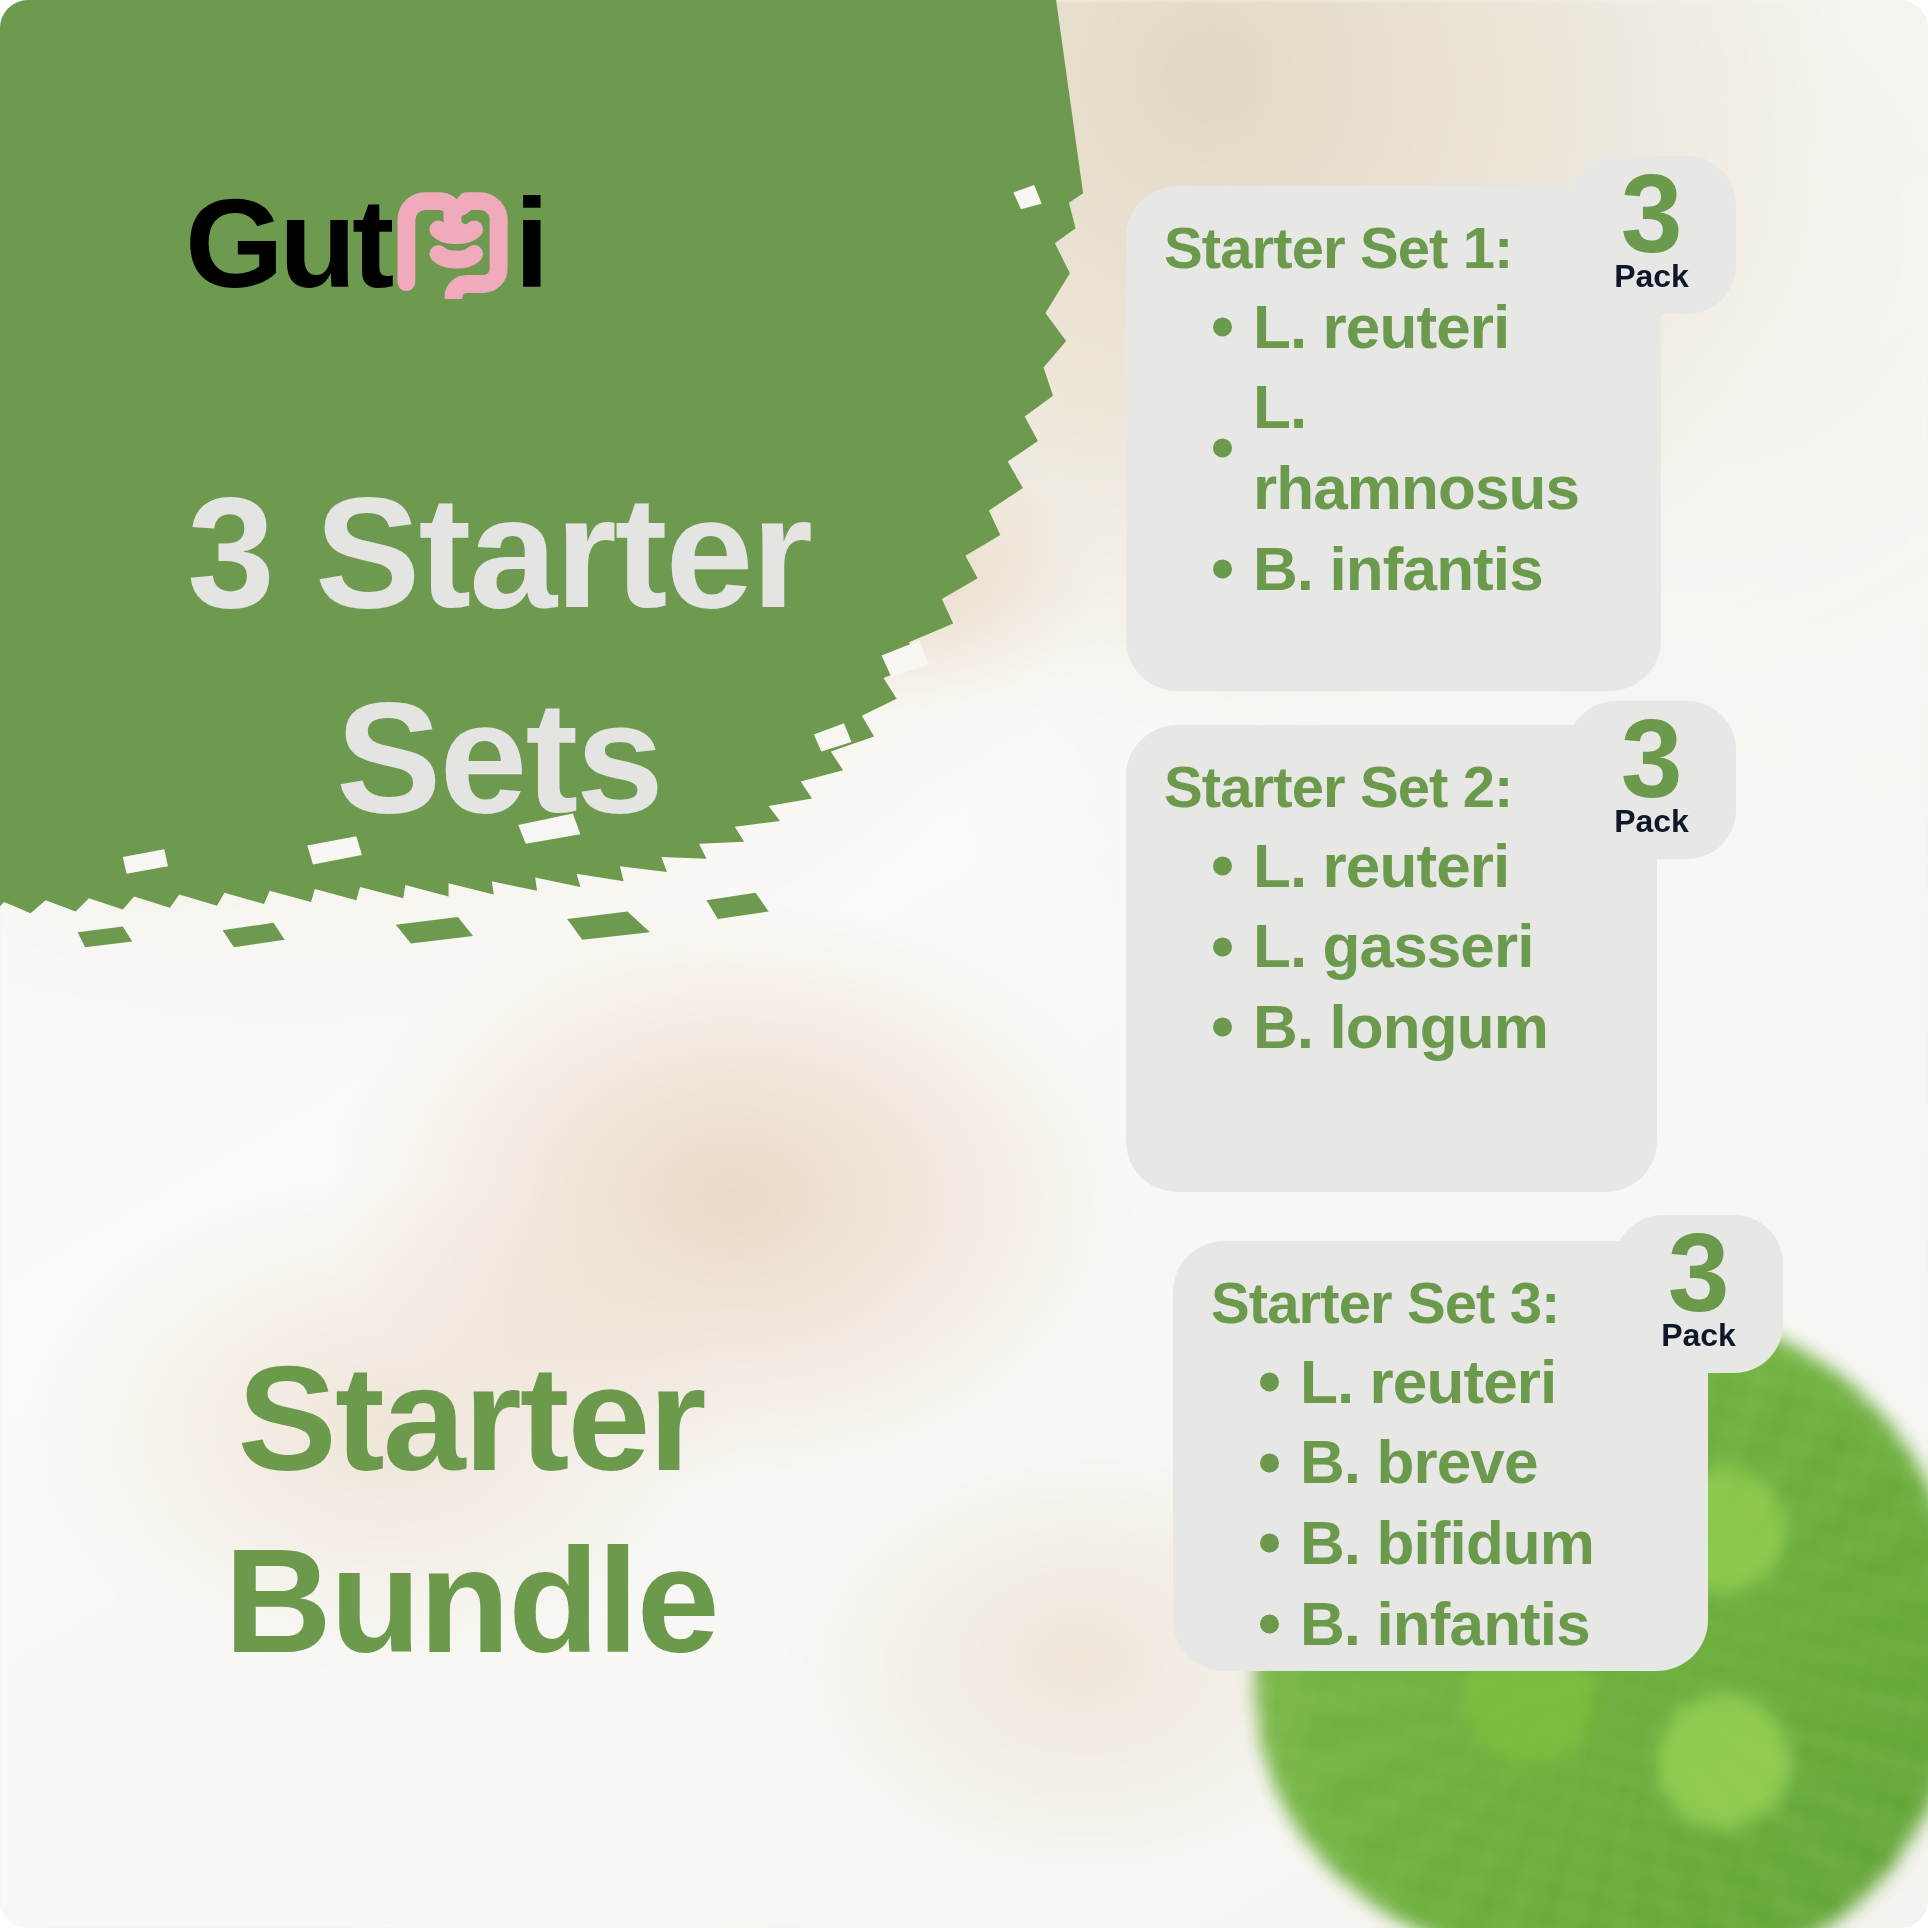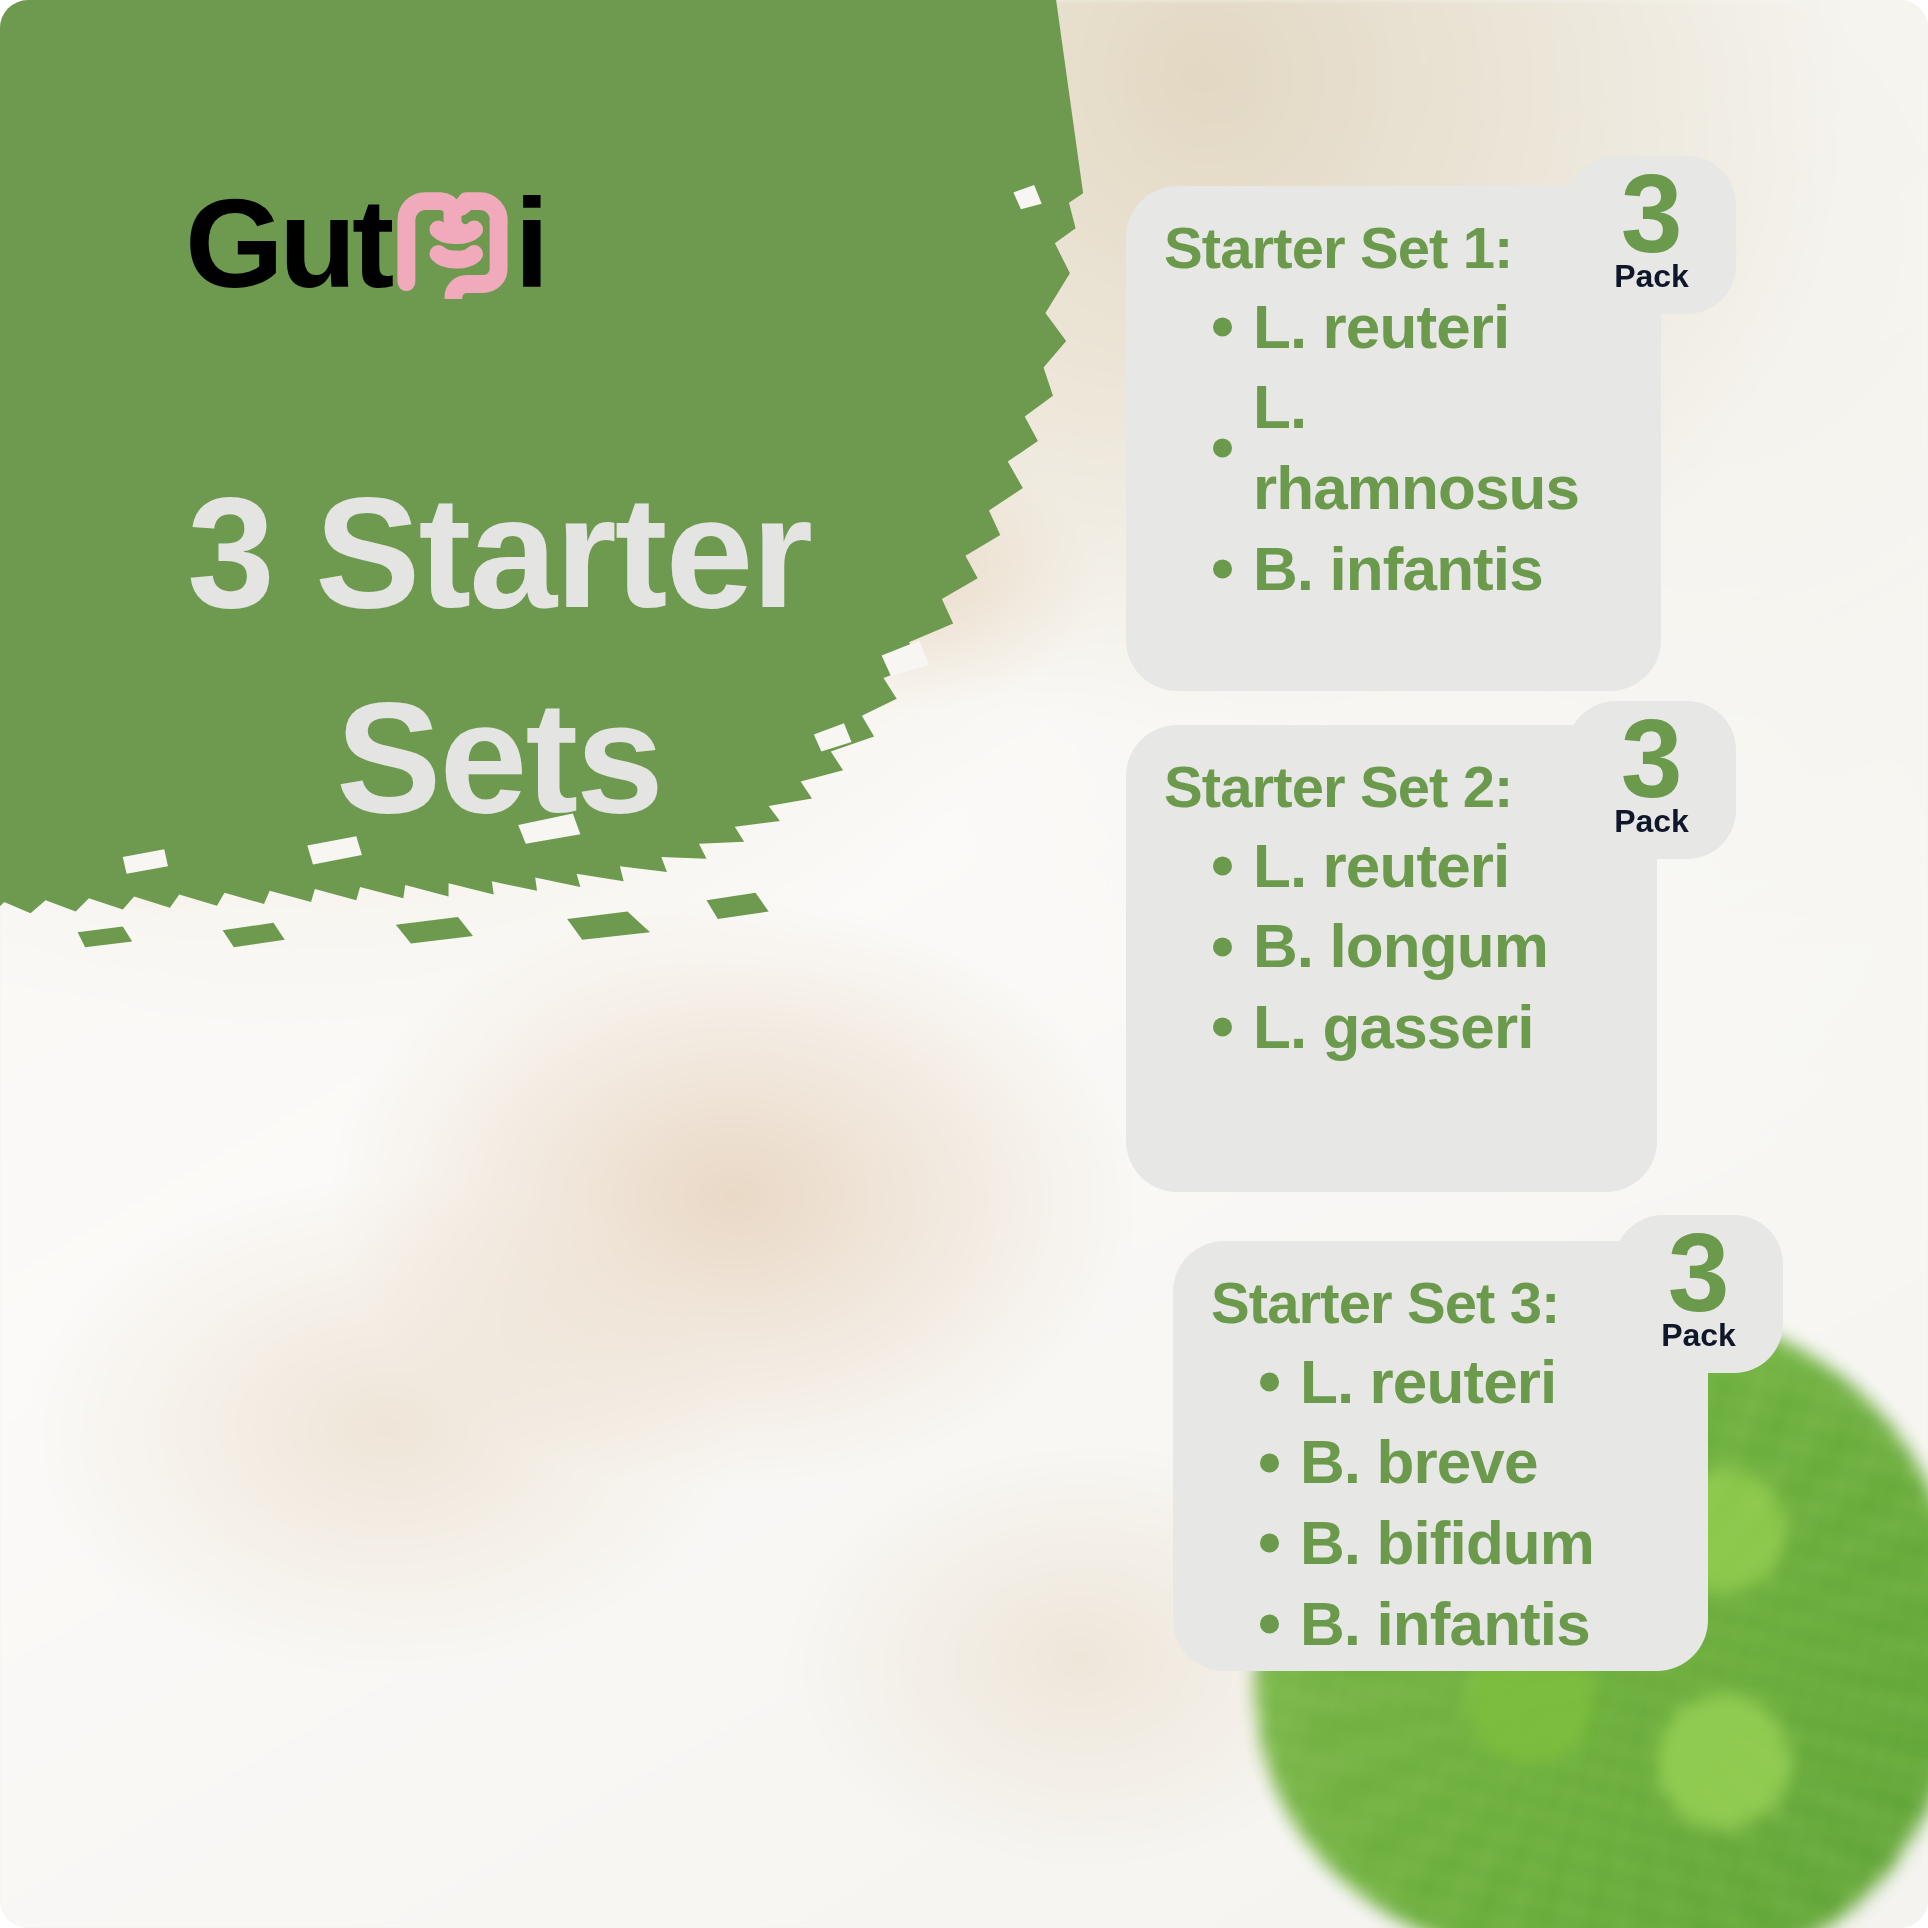--- a/index.html
+++ b/index.html
@@ -339,40 +339,41 @@
           <path d="M 48 70 A 20 13 0 0 0 66 76 A 20 13 0 0 0 86 70"></path>
           <path d="M 63 22 L 63 34 A 14 14 0 0 0 77 48"></path>
         </g>
       </svg>
     </span>
     <span class="logo-tail">i</span>
   </div>
 
   <div class="headline">3 Starter Sets</div>
 
+  <div class="subhead">Starter Bundle</div>
 
   <div class="card card-1">
     <div class="card-title">Starter Set 1:</div>
     <ul class="card-list">
       <li><span class="bullet"></span><span>L. reuteri</span></li>
       <li><span class="bullet"></span><span>L. rhamnosus</span></li>
       <li><span class="bullet"></span><span>B. infantis</span></li>
     </ul>
   </div>
   <div class="badge badge-1">
     <span class="badge-num">3</span>
     <span class="badge-label">Pack</span>
   </div>
 
   <div class="card card-2">
     <div class="card-title">Starter Set 2:</div>
     <ul class="card-list">
       <li><span class="bullet"></span><span>L. reuteri</span></li>
+      <li><span class="bullet"></span><span>L. gasseri</span></li>
       <li><span class="bullet"></span><span>B. longum</span></li>
-      <li><span class="bullet"></span><span>L. gasseri</span></li>
     </ul>
   </div>
   <div class="badge badge-2">
     <span class="badge-num">3</span>
     <span class="badge-label">Pack</span>
   </div>
 
   <div class="card card-3">
     <div class="card-title">Starter Set 3:</div>
     <ul class="card-list">

